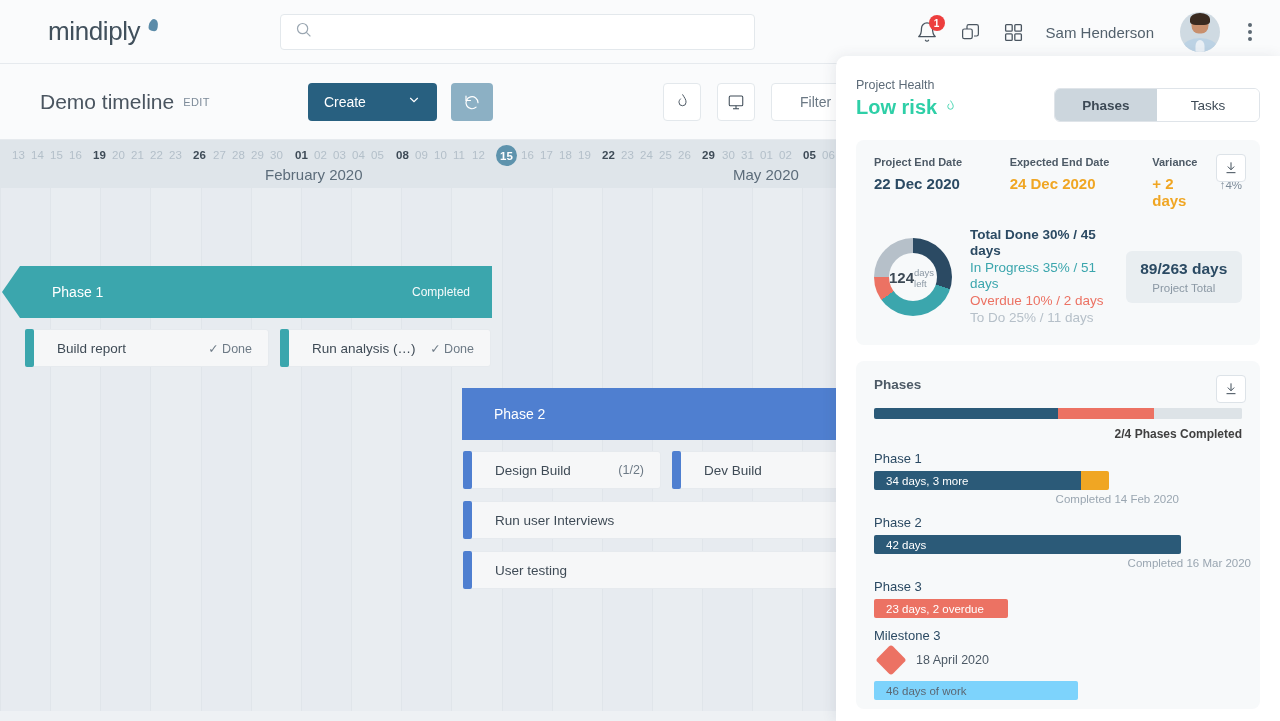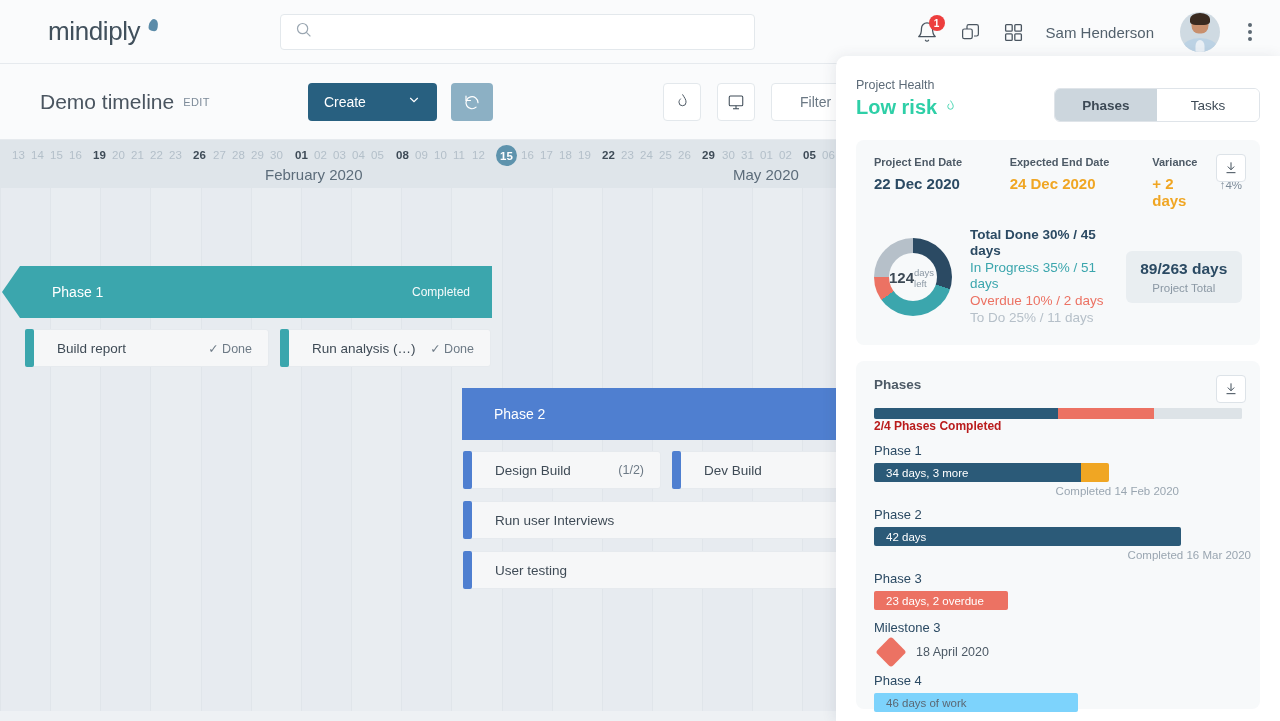--- a/index.html
+++ b/index.html
@@ -167,21 +167,21 @@
   .total-box {
     margin-left: auto; width: 120px; height: 52px; background: #e9eef1; border-radius: 6px;
     display:flex; flex-direction:column; align-items:center; justify-content:center;
   }
   .total-box .tnum { font-size: 15.5px; font-weight: 700; color: #2b4a63; }
   .total-box .tlbl { font-size: 11.5px; color: #8b98a4; margin-top: 4px; }
 
   .phases-card { background:#f7f9fa; border-radius:8px; margin-top: 16px; padding: 16px 18px 20px 18px; position:relative; height: 348px;}
   .phases-title { font-size: 13.5px; color:#4d5a66; font-weight: 700; }
   .ovbar { margin-top: 16px; height: 11px; border-radius: 2px; background:#dde3e7; display:flex; overflow:hidden; }
-  .ovcount { text-align:left; font-size: 12px; font-weight:700; color:#b91c1c; }
+  .ovcount { text-align:right; font-size: 12px; font-weight:700; color:#404040; margin-top: 8px; }
   .prow { margin-top: 10px; }
   .pname { font-size: 13px; color: #2b4a63; }
   .pbar { margin-top: 5px; height: 19px; border-radius: 2px; display:flex; align-items:center; overflow:hidden; }
   .pbar span { font-size: 11.5px; color:#fff; margin-left: 12px; white-space: nowrap; }
   .pnote { font-size: 11.5px; color:#9aa6b1; text-align:right; margin-top: 3px; }
   .mstone { display:flex; align-items:center; gap: 14px; margin-top: 6px; }
   .diamond { width: 22px; height: 22px; background:#ec7263; transform: rotate(45deg); border-radius: 3px; margin-left:6px;}
   .mdate { font-size: 12.5px; color: #4d5a66; }
 </style>
 </head>
@@ -517,21 +517,20 @@
             </div>
           </div>
           <div class="prow">
             <div class="pname">Milestone 3</div>
             <div class="mstone">
               <div class="diamond" style="background: rgb(236, 114, 99);"></div>
               <div class="mdate">18 April 2020</div>
             </div>
           </div>
           <div class="prow">
-            <div class="pname">Phase 4</div>
             <div class="pbar" style="width: 204px;">
               <div style="height: 19px; display: flex; align-items: center; flex: 0 0 auto; width: 204px; background: #7dd3fc;">
                 <span style="color: rgb(91, 104, 116);">46 days of work</span>
               </div>
             </div>
           </div>
         </div>
     </div>
   </div>
 </div>

